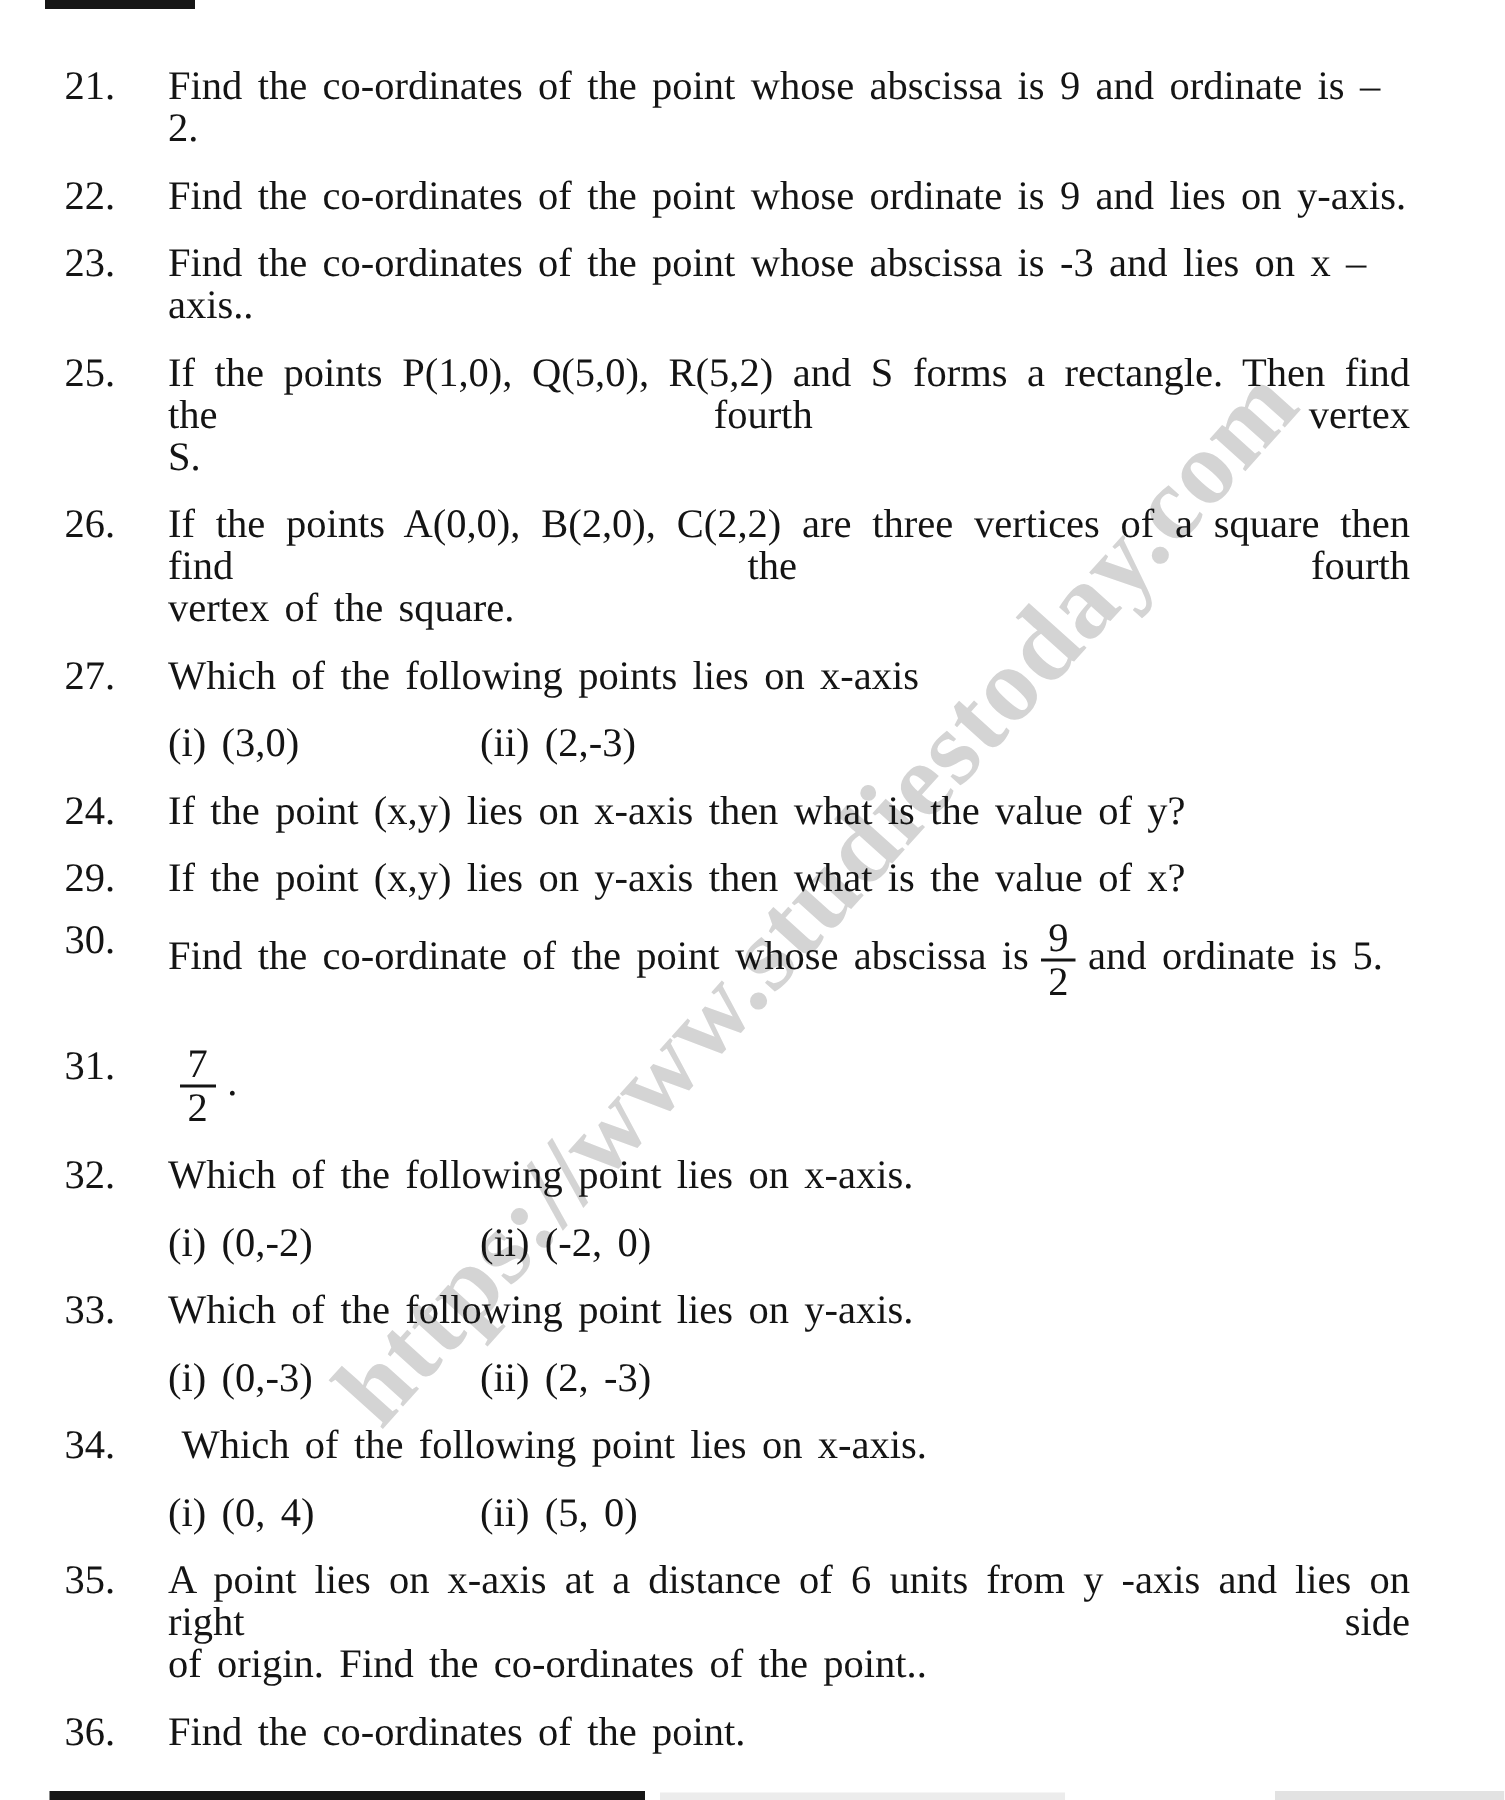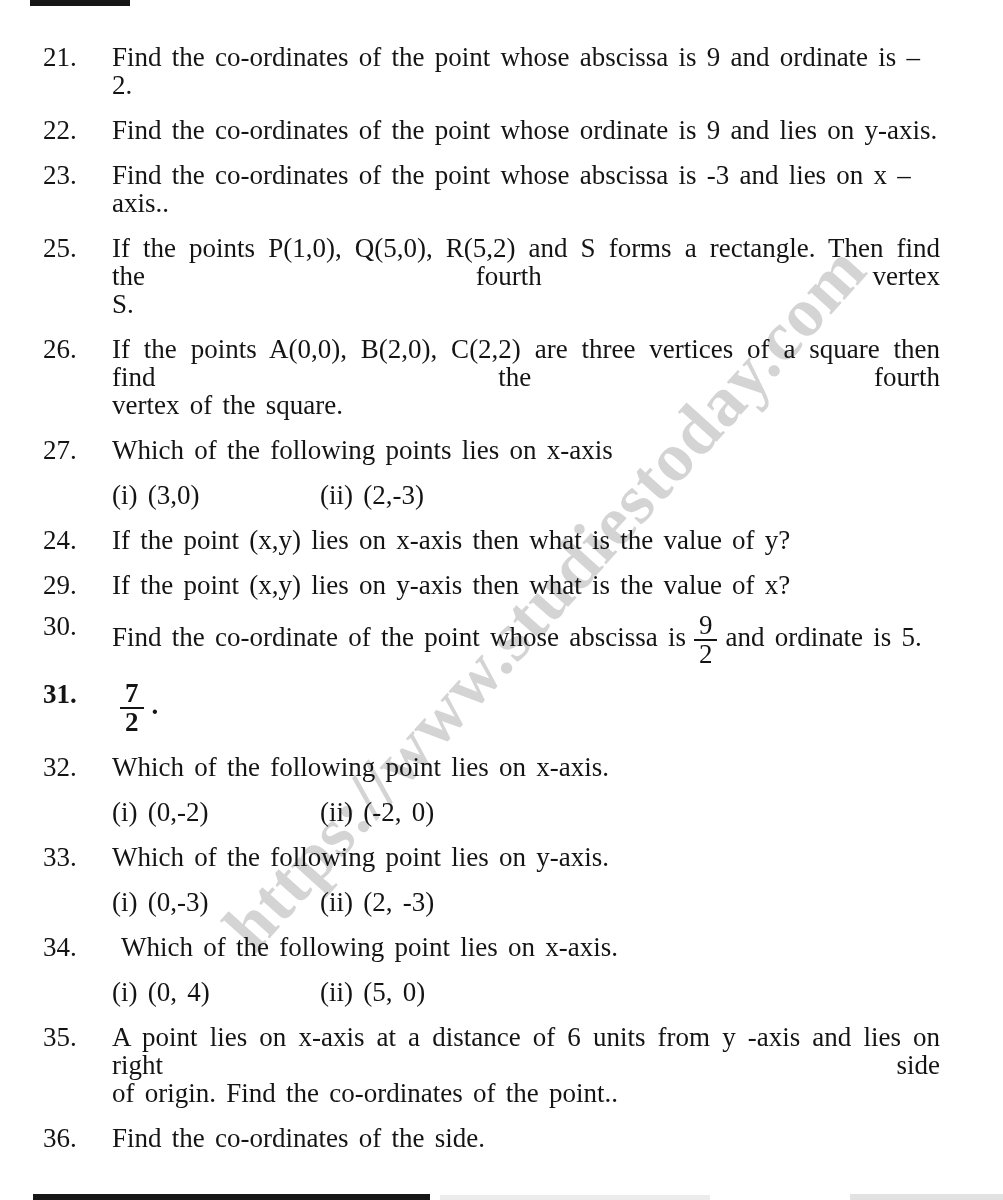--- a/index.html
+++ b/index.html
@@ -32,21 +32,21 @@
     width:897px;
     z-index:1;
     font-size:27px;
     line-height:28px;
     word-spacing:3.5px;
   }
   .row{display:flex;margin-top:17px;}
   .row.first{margin-top:0;}
   .row.mt16{}
   .row.mt23{margin-top:13px;}
-  .row.mt28{margin-top:12px;font-weight:bold;}
+  .row.mt28{margin-top:28px;}
   .qnum{width:69px;flex:0 0 69px;}
   .qtext{flex:1 1 auto;max-width:828px;}
   .jline{text-align:justify;text-align-last:justify;}
   .ind{text-indent:9px;}
   .optrow .opt1{display:inline-block;width:208px;}
   .frac{
     display:inline-block;
     vertical-align:middle;
     text-align:center;
     margin:0 8px;
@@ -175,18 +175,18 @@
       <div class="qnum">35.</div>
       <div class="qtext">
         <div class="jline">A point lies on x-axis at a distance of 6 units from y -axis and lies on right side</div>
         <div>of origin. Find the co-ordinates of the point..</div>
       </div>
     </div>
 
     <div class="row">
       <div class="qnum">36.</div>
       <div class="qtext">
-        <div>Find the co-ordinates of the side.</div>
+        <div>Find the co-ordinates of the point.</div>
       </div>
     </div>
 
   </div>
 </div>
 
 </body></html>

